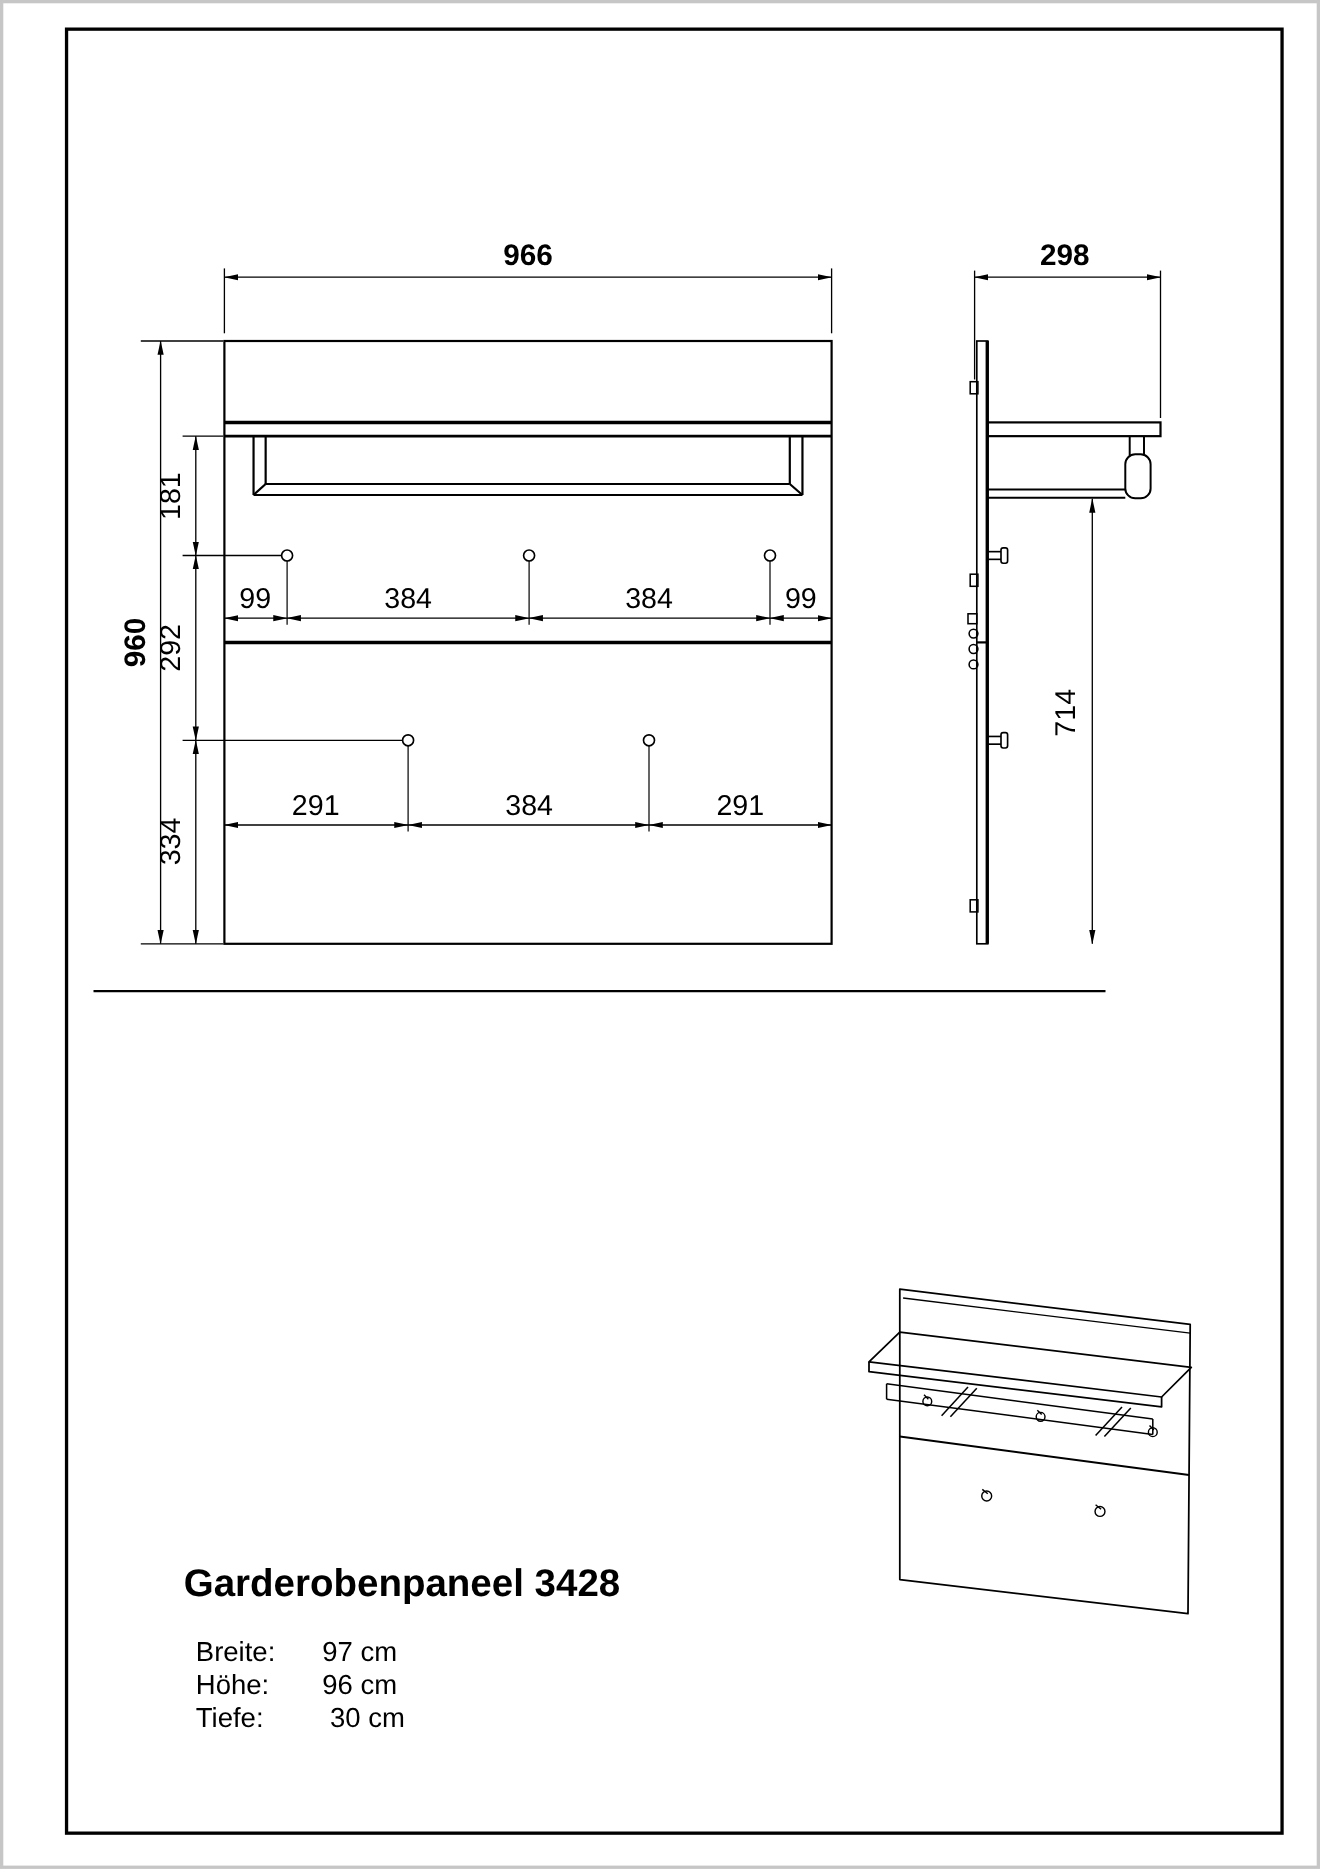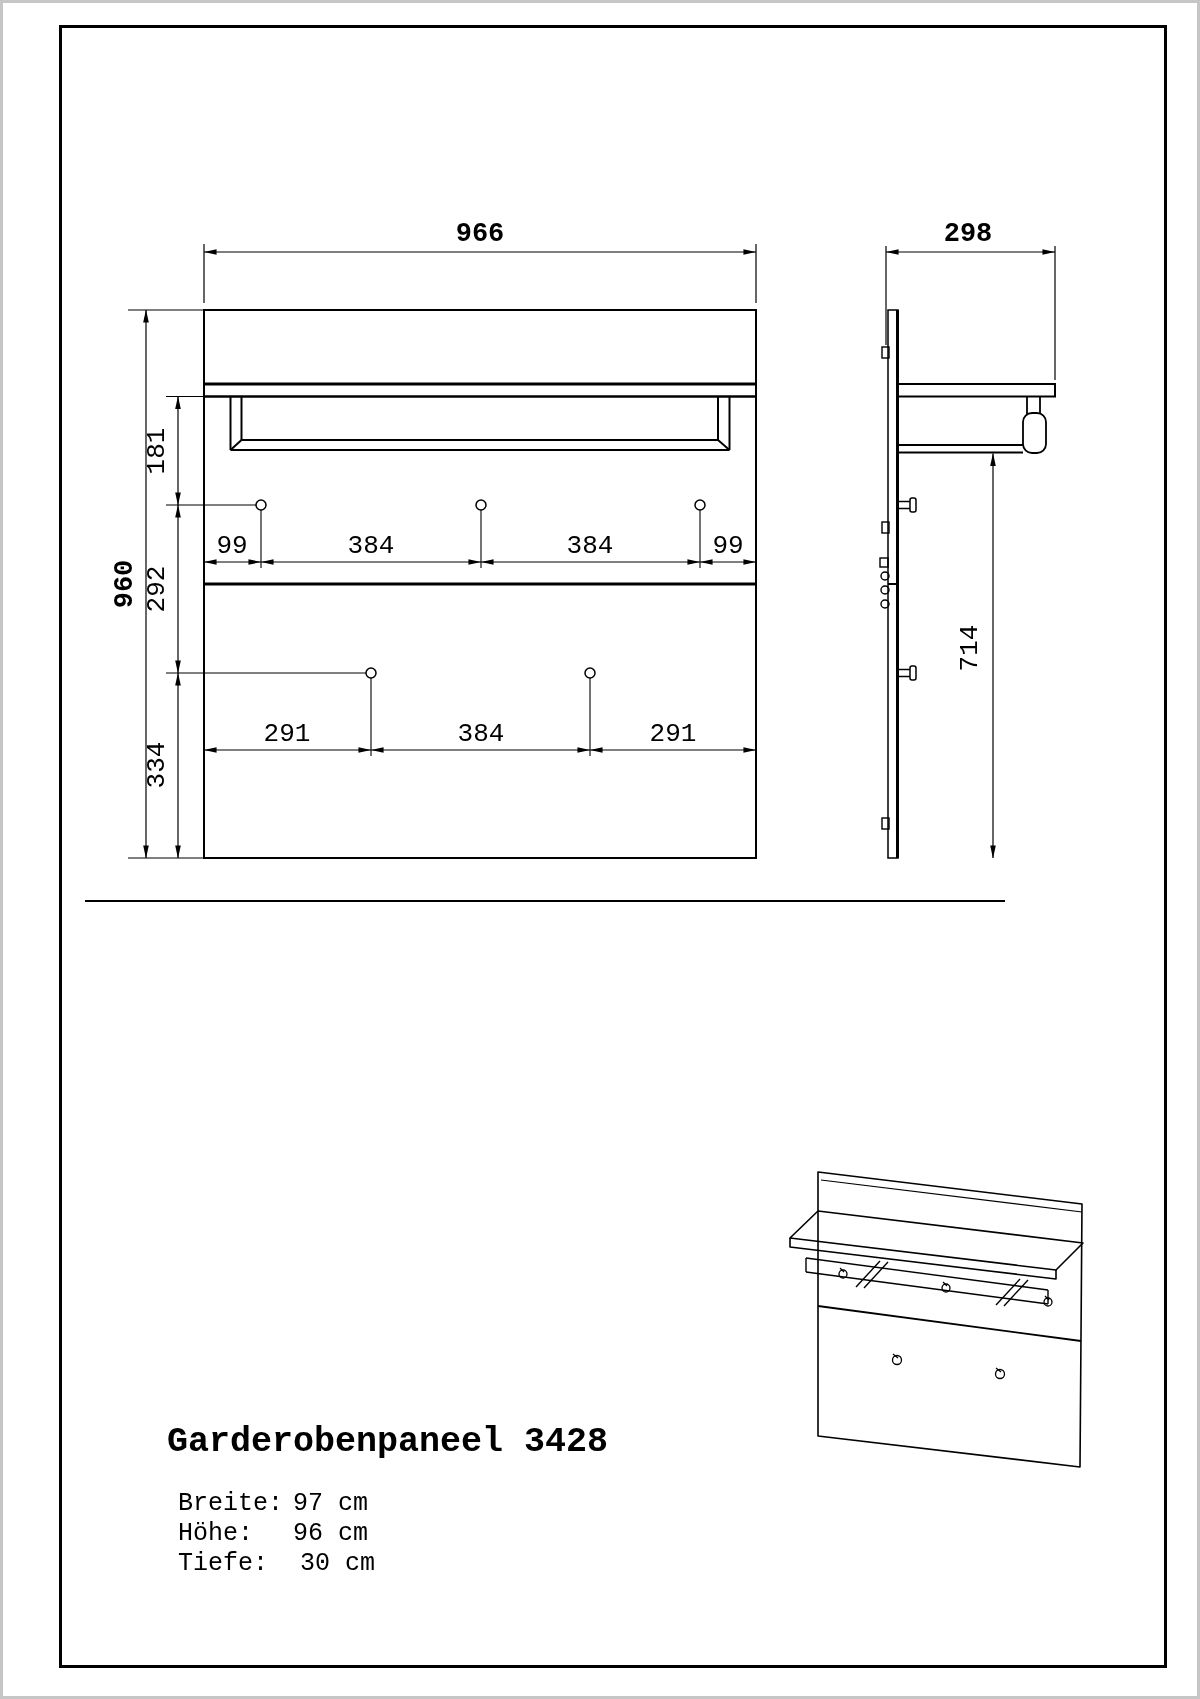--- a/index.html
+++ b/index.html
@@ -1,20 +1,20 @@
 <!DOCTYPE html>
 <html><head>
 <meta charset="utf-8">
 <style>
   html,body{margin:0;padding:0;background:#ffffff;}
   .page{
     position:relative;
     width:1200px;height:1699px;
     background:#ffffff;
-    font-family:Liberation Mono, monospace;
+    font-family:Liberation Sans, sans-serif;
   }
   svg{display:block;}
   text{fill:#000;}
   .dim-text{font-size:26px;}
   .dim-text-bold{font-size:27px;font-weight:bold;}
   .title-text{font-size:35px;font-weight:bold;}
   .spec-text{font-size:25px;}
 </style>
 </head>
 <body>

